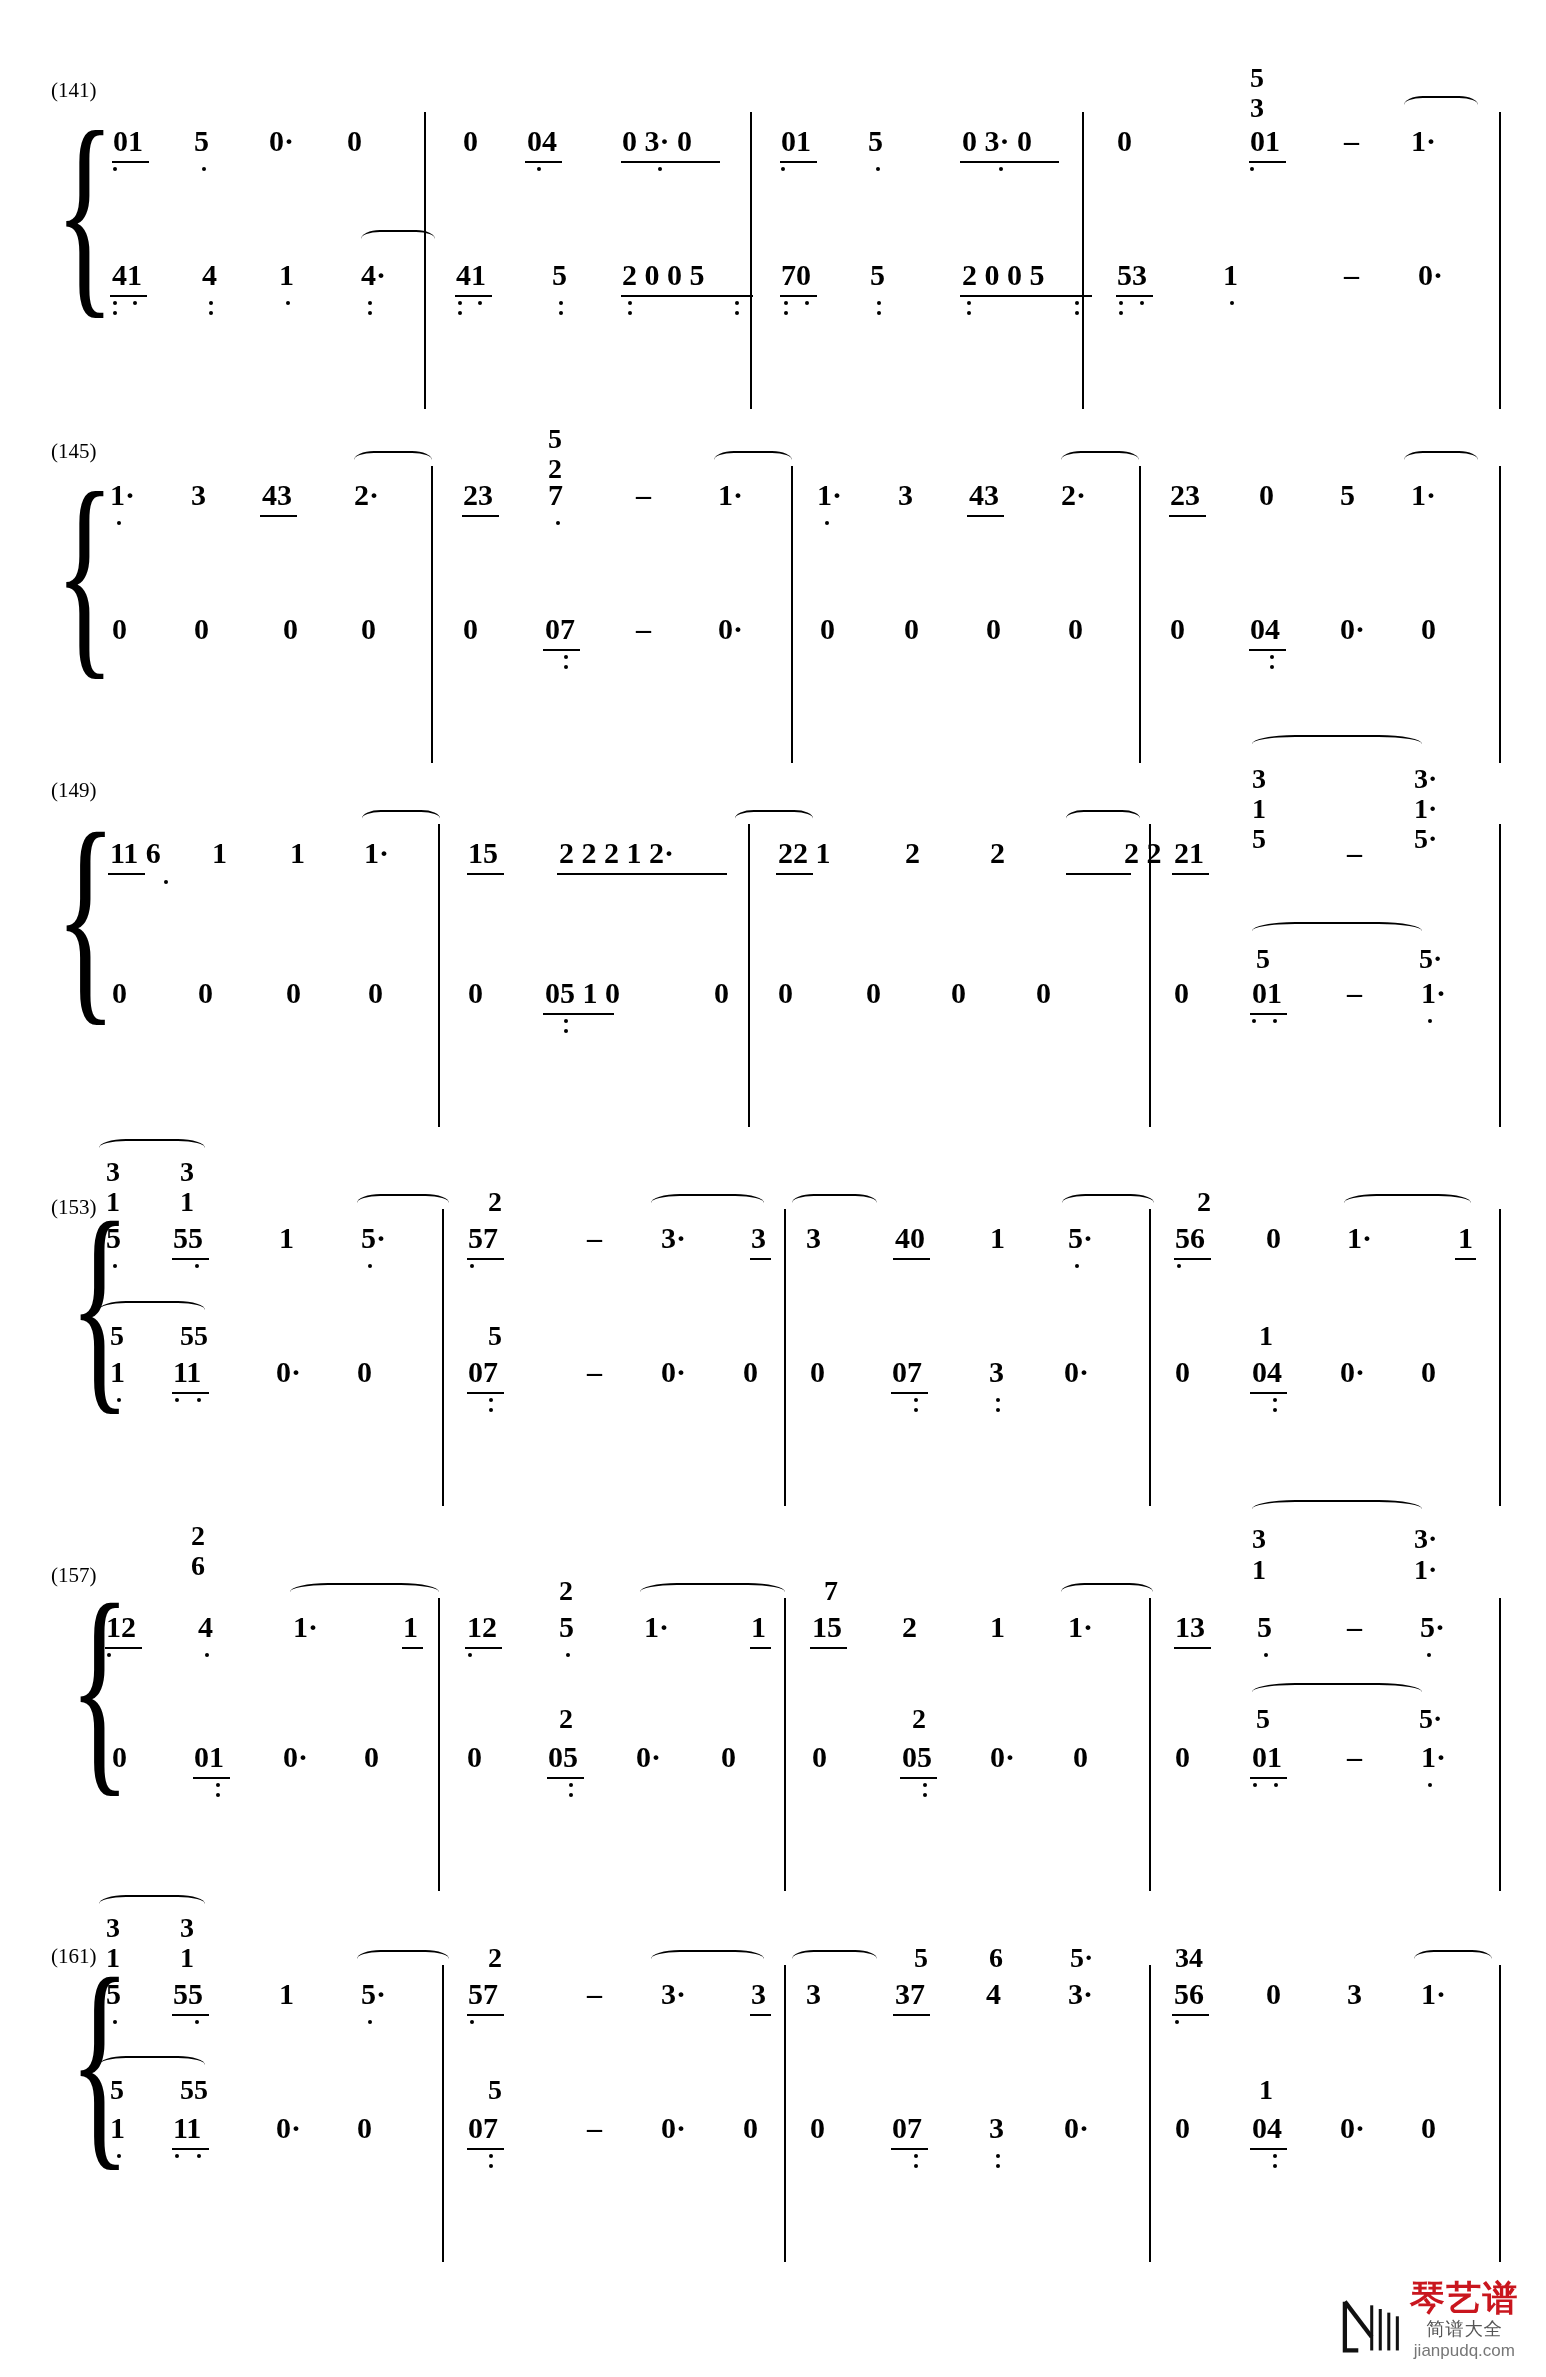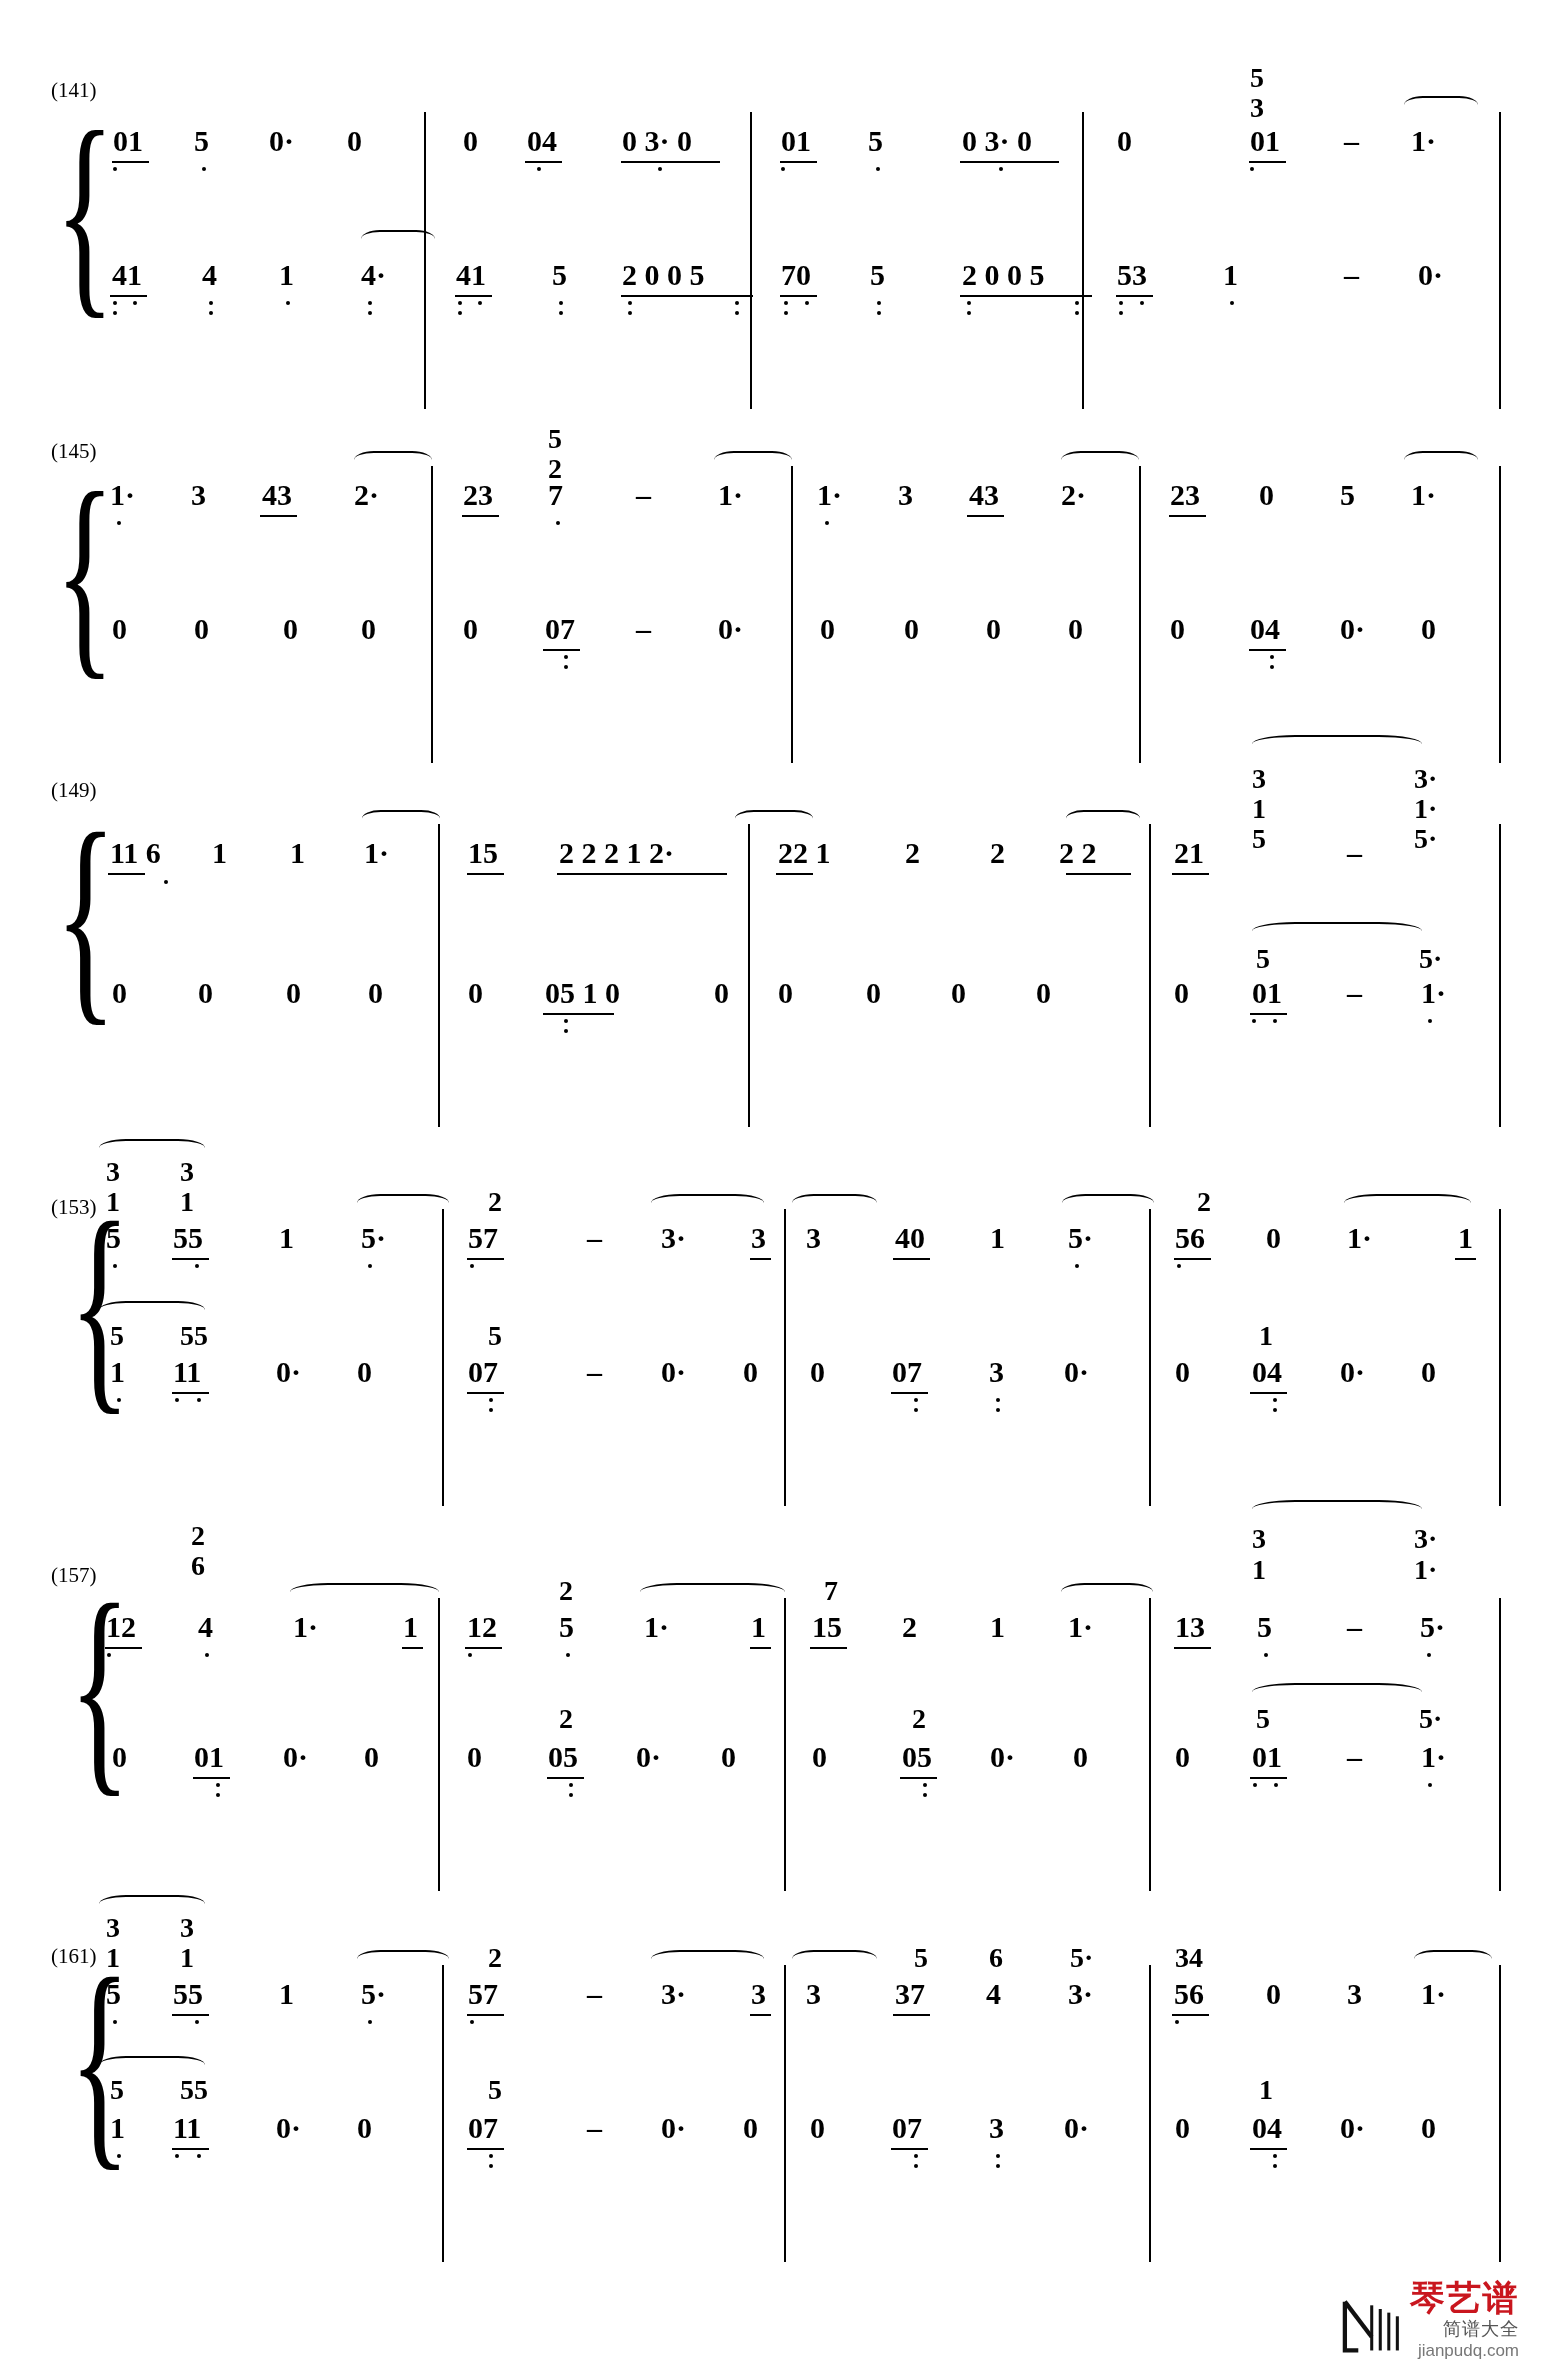--- a/index.html
+++ b/index.html
@@ -114,21 +114,21 @@
     gap: 7px;
   }
   .wm-mark {
     width: 65px;
     height: 61px;
     position: relative;
   }
   .wm-text {
     display: flex;
     flex-direction: column;
-    align-items: flex-end;
+    align-items: center;
     line-height: 1;
   }
   .wm-title {
     font-family: "Liberation Serif", serif;
     font-size: 35px;
     font-weight: 700;
     color: #c9161e;
     letter-spacing: 1.4px;
   }
   .wm-sub {
@@ -370,21 +370,21 @@
       <div class="note" style="left:559px;top:32px;">2 2 2 1 2·</div>
       <div class="beam" style="left:557px;top:67px;width:170px;"></div>
       <div class="slur" style="left:735px;top:3.5px;width:78px;"></div>
       <div class="barline" style="left:748px;top:17.7px;height:163px;"></div>
 
       <div class="note" style="left:778px;top:32px;">22 1</div>
       <div class="beam" style="left:776px;top:67px;width:37px;"></div>
       <div class="note" style="left:905px;top:32px;">2</div>
       <div class="note" style="left:990px;top:32px;">2</div>
       <div class="slur" style="left:1066px;top:3.5px;width:74px;"></div>
-      <div class="note" style="left:1059px;top:32px;">2 2</div>
+      <div class="note" style="left:1124px;top:32px;">2 2</div>
       <div class="beam" style="left:1066px;top:67px;width:65px;"></div>
       <div class="barline" style="left:1149px;top:17.7px;height:163px;"></div>
 
       <div class="note" style="left:1174px;top:32px;">21</div>
       <div class="beam" style="left:1172px;top:67px;width:37px;"></div>
       <div class="dash" style="left:1347px;top:32px;">–</div>
       <div class="barline" style="left:1499px;top:17.7px;height:163px;"></div>
     </div>
 
     <div class="row" style="left:0;top:166px;width:1547px;">

